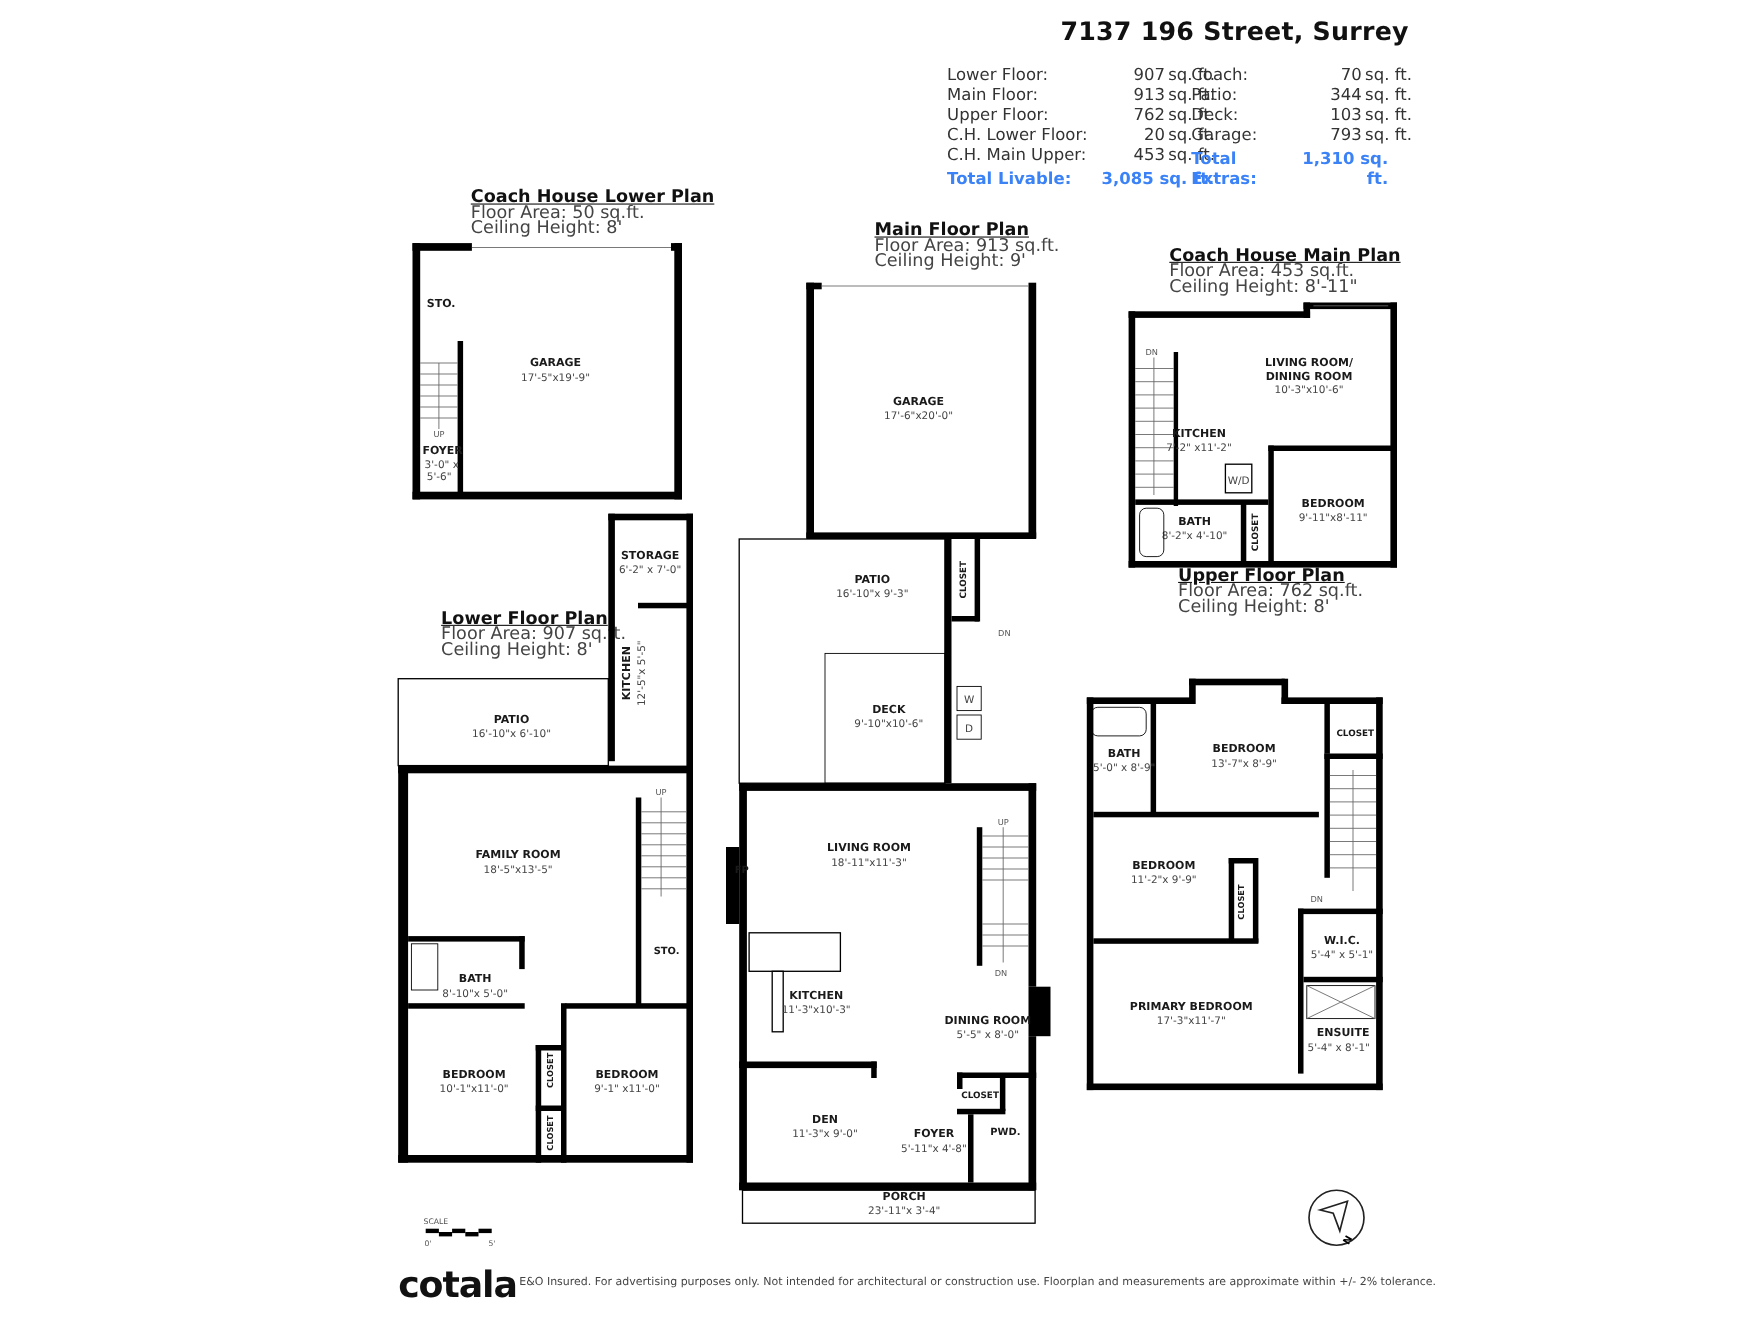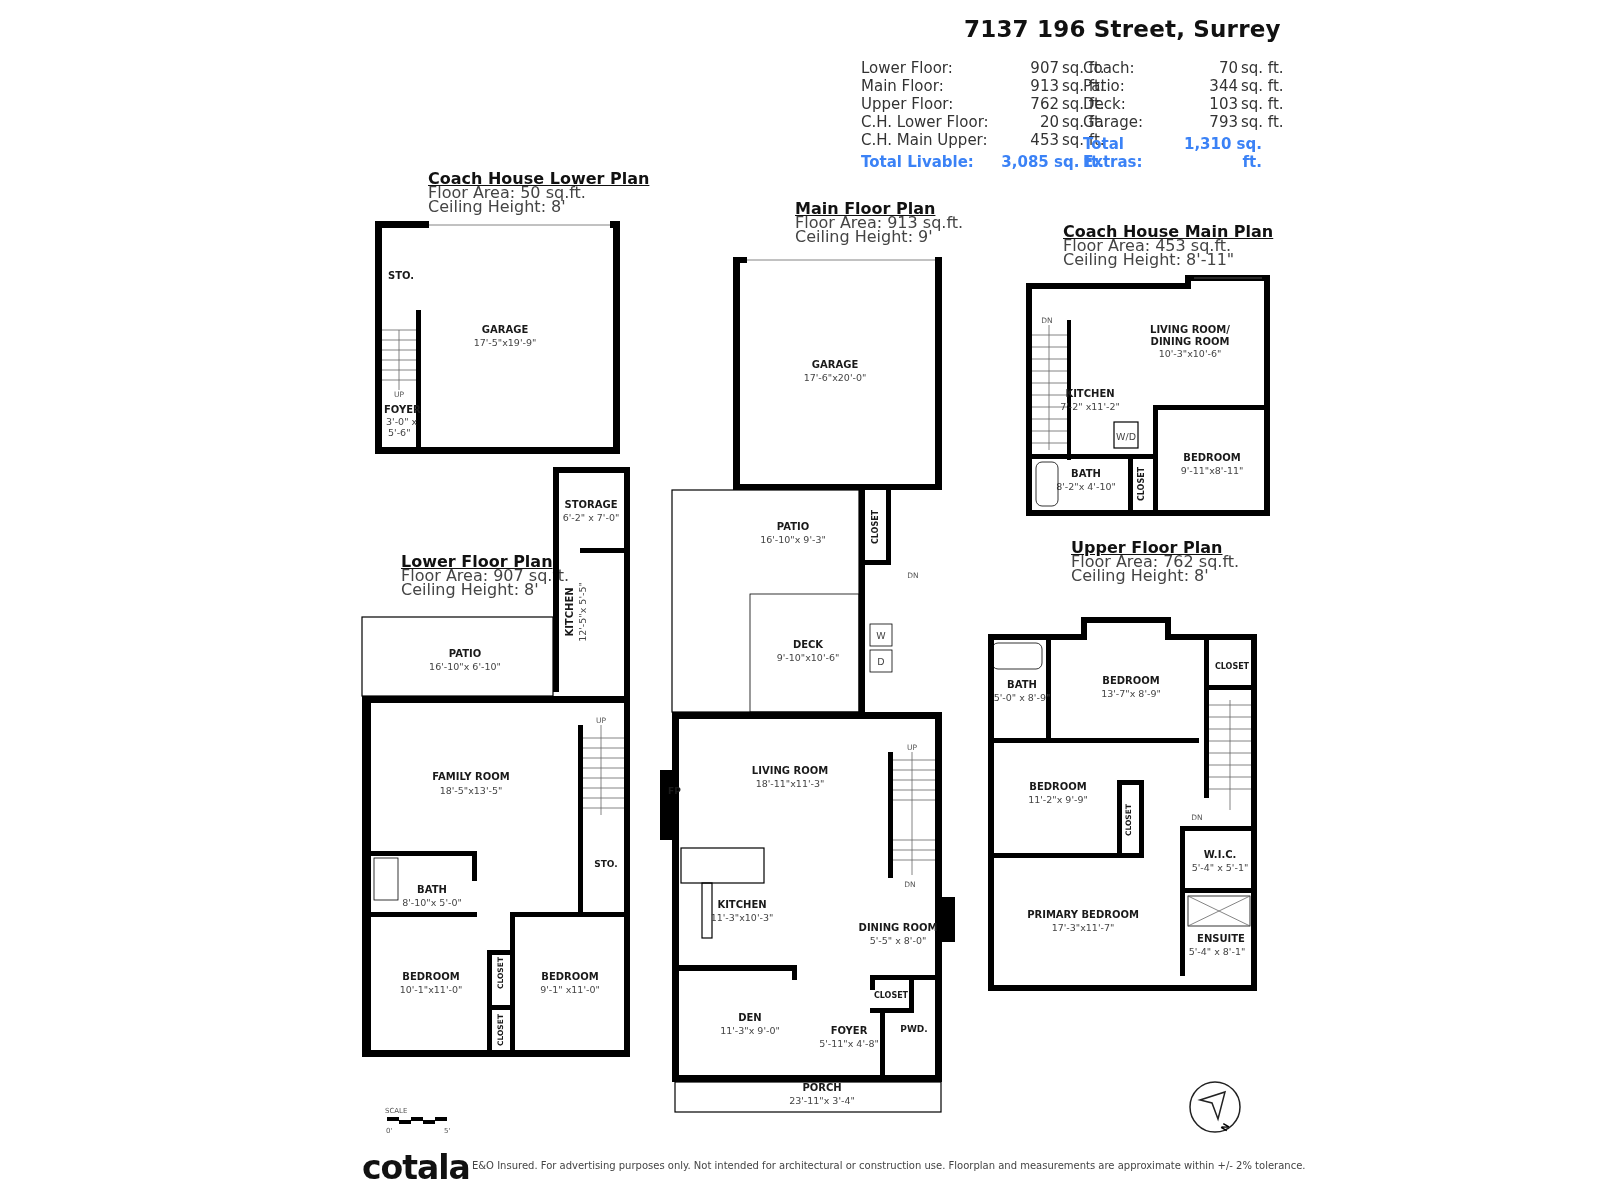--- a/index.html
+++ b/index.html
@@ -102,21 +102,21 @@
 <div class="abs plan-hdr" style="left:1063px; top:225px;">
   <div class="pt">Coach House Main Plan</div>
   <div>Floor Area: 453 sq.ft.</div>
   <div>Ceiling Height: 8'-11"</div>
 </div>
 <div class="abs plan-hdr" style="left:401px; top:555px;">
   <div class="pt">Lower Floor Plan</div>
   <div>Floor Area: 907 sq.ft.</div>
   <div>Ceiling Height: 8'</div>
 </div>
-<div class="abs plan-hdr" style="left:1071px; top:541px;">
+<div class="abs plan-hdr" style="left:1071px; top:516px;">
   <div class="pt">Upper Floor Plan</div>
   <div>Floor Area: 762 sq.ft.</div>
   <div>Ceiling Height: 8'</div>
 </div>
 
 <svg class="abs" style="left:0; top:0;" width="1600" height="1200" viewBox="0 0 1600 1200">
 
   <g>
     <rect class="wall" x="375" y="221" width="7" height="233"></rect>
     <rect class="wall" x="375" y="221" width="54" height="7"></rect>

